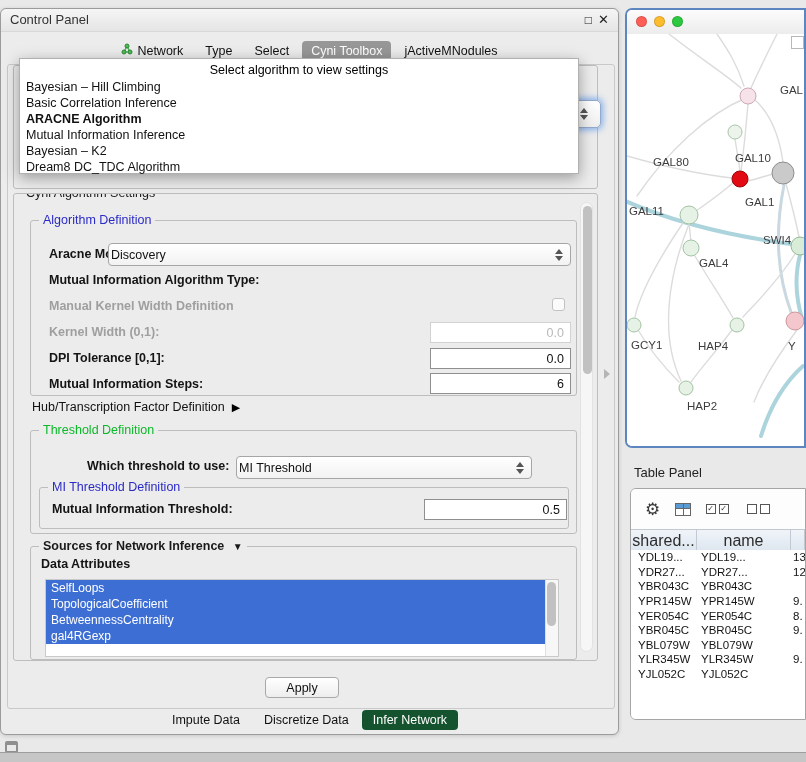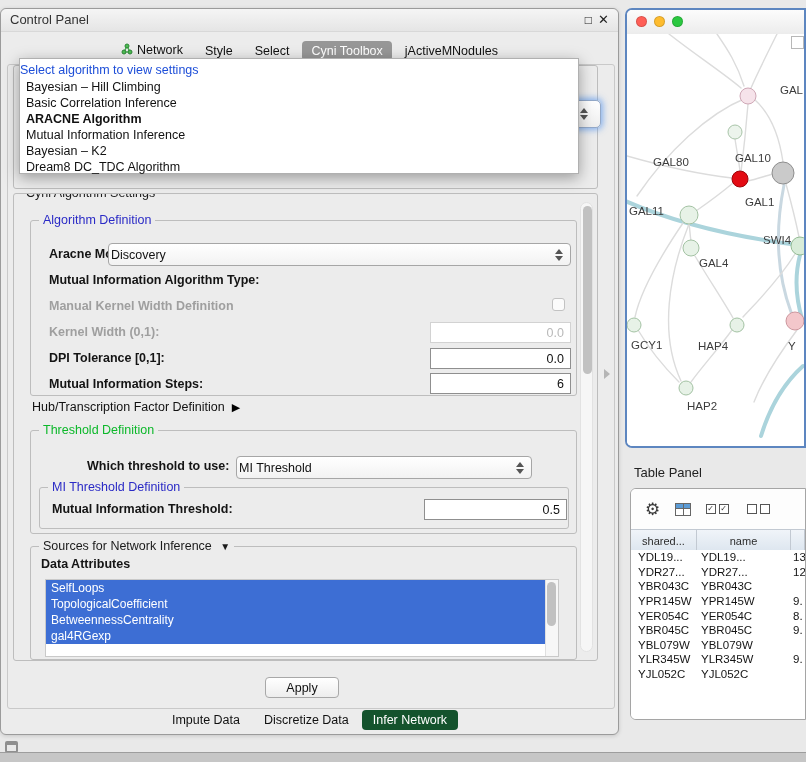--- a/index.html
+++ b/index.html
@@ -8,38 +8,38 @@
 
   
   #cp{position:absolute;left:0;top:8px;width:619px;height:727px;background:#ececec;border:1px solid #9b9b9b;border-radius:6px;box-sizing:border-box;box-shadow:0 1px 4px rgba(0,0,0,.15)}
   #cp-titlebar{position:absolute;left:0;top:0;right:0;height:22px;border-bottom:1px solid #d8d8d8;border-radius:6px 6px 0 0;background:linear-gradient(#f5f5f5,#e5e5e5)}
   #cp-title{position:absolute;left:9px;top:3px;font-size:13px;font-weight:normal;color:#333}
   .winbtn{position:absolute;font-size:12px;color:#222;cursor:default}
   #btn-restore{right:26px;top:4px}
   #btn-close{right:9px;top:3px;font-weight:bold;font-size:13px}
 
   .tabbar{position:absolute;left:0;right:0;top:30px;height:23px;display:flex;justify-content:center;align-items:center;gap:4px;z-index:2}
-  .tab{font-size:12.5px;color:#111;padding:3px 9px;border-radius:4px;display:flex;gap:4px;white-space:nowrap}
+  .tab{font-size:12.5px;color:#111;padding:3px 9px;border-radius:4px;display:flex;align-items:center;gap:4px;white-space:nowrap}
   .tab.selected{background:#979797;color:#fff}
 
   .content-frame{position:absolute;left:6px;top:55px;width:606px;height:643px;border:1px solid #c9c9c9;border-radius:3px}
 
   .group{position:absolute;border:1px solid #bdbdbd;border-radius:3px;box-sizing:border-box}
   .gtitle{position:absolute;top:-8px;left:8px;background:#ececec;padding:0 4px;font-size:12.5px;color:#1a1a1a;white-space:nowrap}
   .gtitle.blue{color:#2a2ac6}
   .gtitle.green{color:#0cb82a}
-  .gtitle.bold{font-weight:normal}
+  .gtitle.bold{font-weight:bold}
 
   
   #alg-select-group{left:12px;top:56px;width:585px;height:124px}
   #combo-stub{position:absolute;left:565px;top:91px;width:33px;height:26px;border:1px solid #93a9c9;border-radius:5px;background:linear-gradient(#fff,#eee);box-shadow:0 0 6px 2px rgba(92,152,238,.7);z-index:5;display:flex;align-items:center;justify-content:center;flex-direction:column;gap:2px}
 
   
   #popup{position:absolute;left:18px;top:49px;width:560px;height:116px;background:#fff;border:1px solid #b0b0b0;box-shadow:0 4px 14px rgba(0,0,0,.35);z-index:30;padding-top:4px;box-sizing:border-box}
-  #popup-title{text-align:left;color:#1d4ed8;font-size:12.5px;height:16px;line-height:15px}
+  #popup-title{text-align:center;color:#000000;font-size:12.5px;height:16px;line-height:15px}
   .popup-item{font-size:12.5px;color:#111;padding:0 6px;height:16px;line-height:16px;white-space:nowrap}
   .popup-item.bold{font-weight:bold}
 
   
   #settings{left:12px;top:184px;width:585px;height:468px;overflow:hidden}
   .sb-track{position:absolute;background:#f6f6f6;border:1px solid #e2e2e2;border-radius:7px;box-sizing:border-box}
   .sb-thumb{position:absolute;background:#c1c1c1;border-radius:5px}
 
   #alg-def{left:16px;top:26px;width:547px;height:176px}
   .flabel{position:absolute;font-size:12.5px;font-weight:bold;color:#141414;white-space:nowrap}
@@ -85,21 +85,21 @@
   #tbl-win{position:absolute;left:630px;top:488px;width:176px;height:232px;background:#fff;border:1px solid #a5a5a5;border-radius:6px 0 0 6px;overflow:hidden;box-sizing:border-box}
   #ttoolbar{position:absolute;left:0;right:0;top:0;height:40px;display:flex;align-items:center;gap:15px;padding-left:14px;background:#fdfdfd}
   .tool{display:inline-flex;align-items:center;cursor:default}
   .gear{font-size:17px;color:#3a3a3a;line-height:1}
   .colsel{position:relative;width:16px;height:13px;border:1px solid #666;background:#fff;box-sizing:border-box;display:block}
   .colsel .cs-hdr{display:block;height:4px;background:#5b9bd5;border-bottom:1px solid #666}
   .colsel:after{content:"";position:absolute;left:7px;top:0;bottom:0;width:1px;background:#666}
   .cb{width:8px;height:8px;border:1px solid #555;display:inline-block;margin-right:3px;position:relative;background:#fff}
   .cb.checked:after{content:"✓";font-size:8px;position:absolute;top:-1px;left:0;color:#333}
   #thead{position:absolute;left:0;right:0;top:40px;height:21px;background:linear-gradient(#f0f4f9,#dde6ef);border-top:1px solid #c2c9d2;border-bottom:1px solid #bcc4cd;display:flex}
-  .th{display:flex;align-items:center;justify-content:center;font-size:11px;color:#2c2c2c;border-right:1px solid #c2c9d2;box-sizing:border-box;overflow:hidden;white-space:nowrap}
+  .th{display:flex;align-items:center;justify-content:center;font-size:16px;color:#2c2c2c;border-right:1px solid #c2c9d2;box-sizing:border-box;overflow:hidden;white-space:nowrap}
   .th0{width:66px}.th1{width:94px}.th2{flex:1}
   #tbody{position:absolute;left:0;right:0;top:61px;bottom:0;background:#fff;overflow:hidden}
   .tr{display:flex;height:14.6px;align-items:center}
   .td{font-size:11.5px;color:#141414;white-space:nowrap;overflow:hidden;box-sizing:border-box}
   .td0{width:66px;padding-left:7px}.td1{width:94px;padding-left:4px}.td2{flex:1;padding-left:2px}
 
   
   #footer{position:absolute;left:0;top:752px;width:806px;height:10px;background:#c6c6c6;border-top:1px solid #9d9d9d;box-sizing:border-box}
   #corner{position:absolute;left:5px;top:741px;width:13px;height:12px;border:2px solid #8f8f8f;border-top:4px solid #8f8f8f;border-radius:2px;box-sizing:border-box;background:#e9e9e9}
   #split-arrow{position:absolute;left:604px;top:369px;width:0;height:0;border-top:5px solid transparent;border-bottom:5px solid transparent;border-left:6px solid #b5b5b5}
@@ -122,21 +122,21 @@
               <line x1="3" y1="9" x2="6" y2="3" stroke="#3aa845" stroke-width="1.2"></line>
               <line x1="9" y1="9" x2="6" y2="3" stroke="#3aa845" stroke-width="1.2"></line>
               <line x1="3" y1="9" x2="9" y2="9" stroke="#3aa845" stroke-width="1.2"></line>
               <circle cx="6" cy="3" r="2" fill="#4dbf53" stroke="#2e8537"></circle>
               <circle cx="3" cy="9" r="2" fill="#4dbf53" stroke="#2e8537"></circle>
               <circle cx="9" cy="9" r="2" fill="#4dbf53" stroke="#2e8537"></circle>
             </svg></span>
           <span>Network</span>
         </div>
         <div class="tab">
-          <span>Style</span>
+          <span>Type</span>
         </div>
         <div class="tab">
           <span>Select</span>
         </div>
         <div class="tab selected">
           <span>Cyni Toolbox</span>
         </div>
         <div class="tab">
           <span>jActiveMNodules</span>
         </div>

